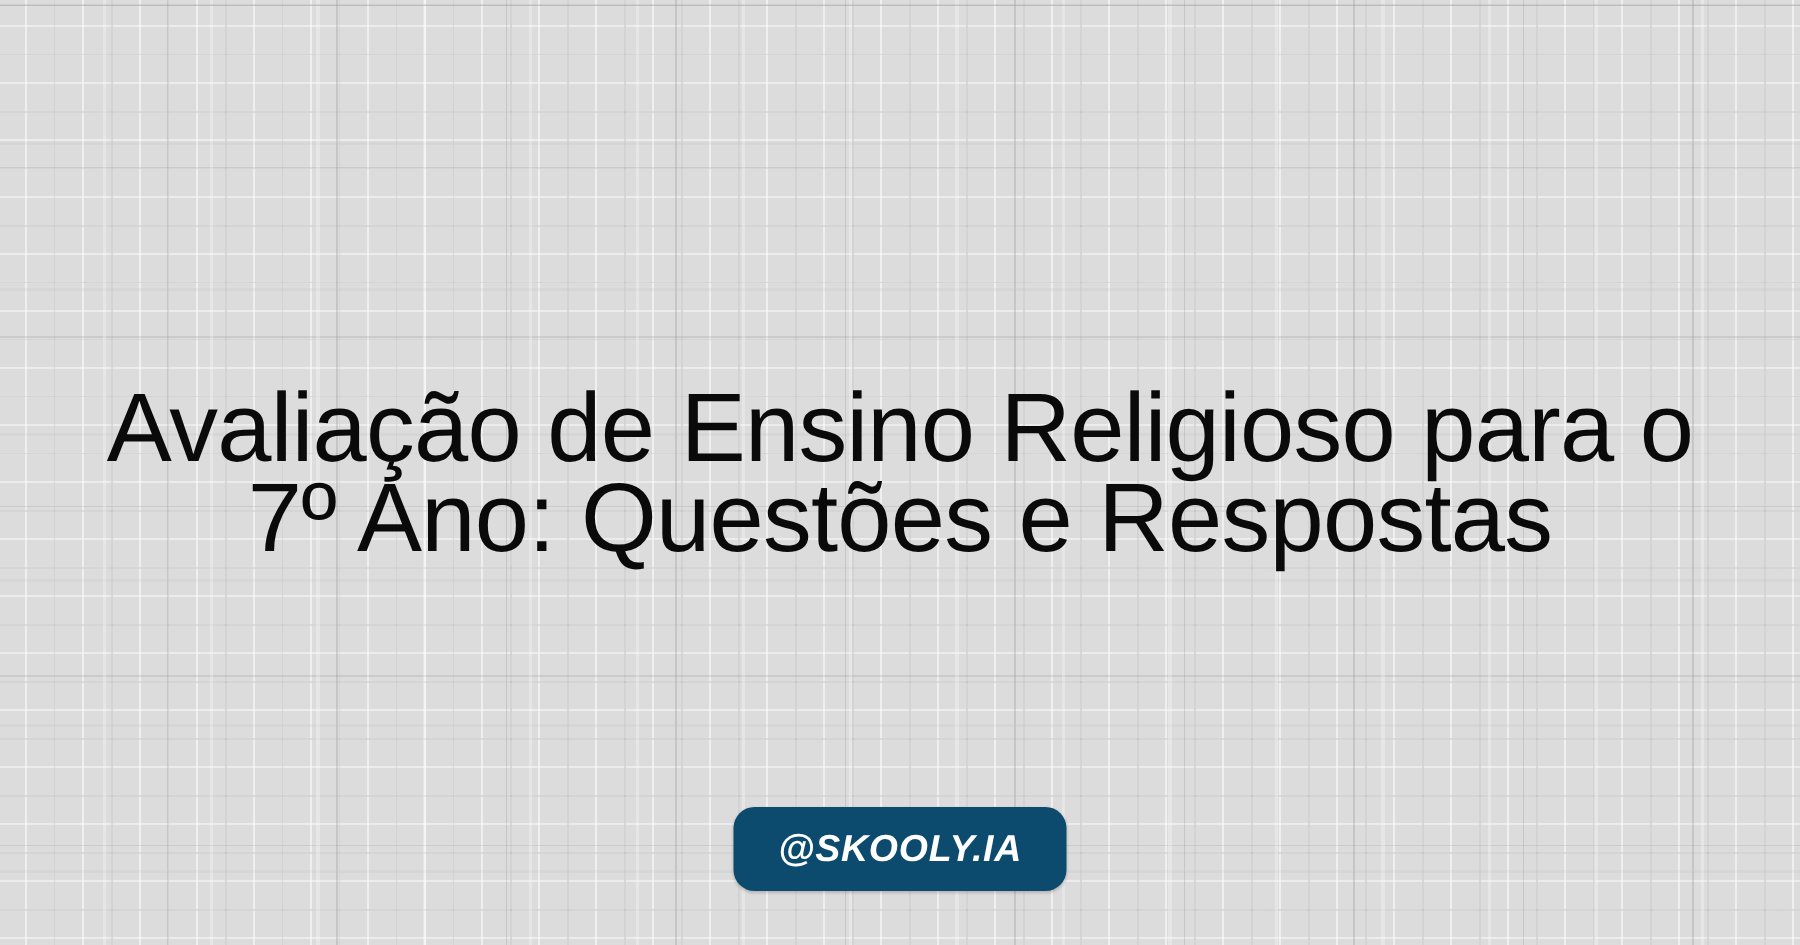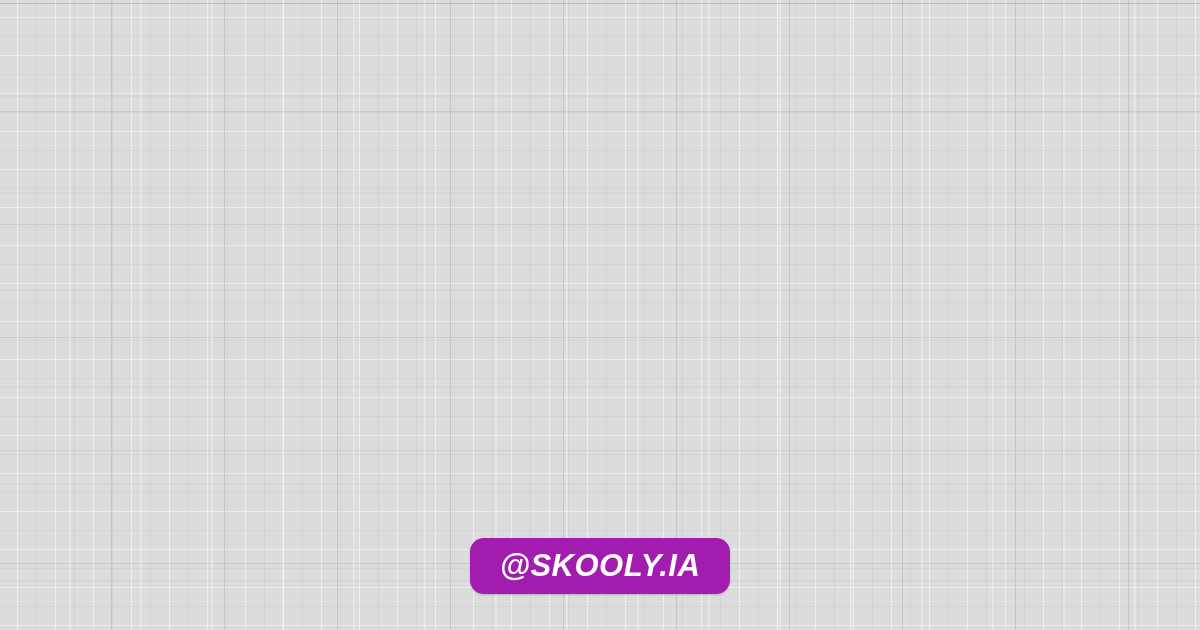--- a/index.html
+++ b/index.html
@@ -144,42 +144,45 @@
     justify-content: center;
   }
 
   .handle-badge {
     display: inline-flex;
     align-items: center;
     justify-content: center;
     height: 56px;
     padding: 0 30px;
     border-radius: 14px;
-    background-color: #a21caf;
+    background-color: #0c4a6e;
     color: #ffffff;
     font-family: "Liberation Sans", sans-serif;
     font-style: italic;
     font-weight: bold;
-    font-size: 31px;
+    font-size: 25px;
     letter-spacing: 0.5px;
     white-space: nowrap;
     box-shadow: 0 1px 2px rgba(0,0,0,0.18);
   }
 </style>
 </head>
 <body>
 
 <div class="og-card">
 
   <div class="grid-layer">
     <div class="grid-fine"></div>
     <div class="grid-mid"></div>
     <div class="grid-coarse"></div>
     <div class="grid-streaks"></div>
     <div class="top-rule"></div>
   </div>
 
+  <div class="title-block">
+    <h1 class="og-title">Avaliação de Ensino Religioso para o 7º Ano: Questões e Respostas</h1>
+  </div>
 
   <div class="badge-wrap">
     <span class="handle-badge">@SKOOLY.IA</span>
   </div>
 
 </div>
 
 </body></html>

